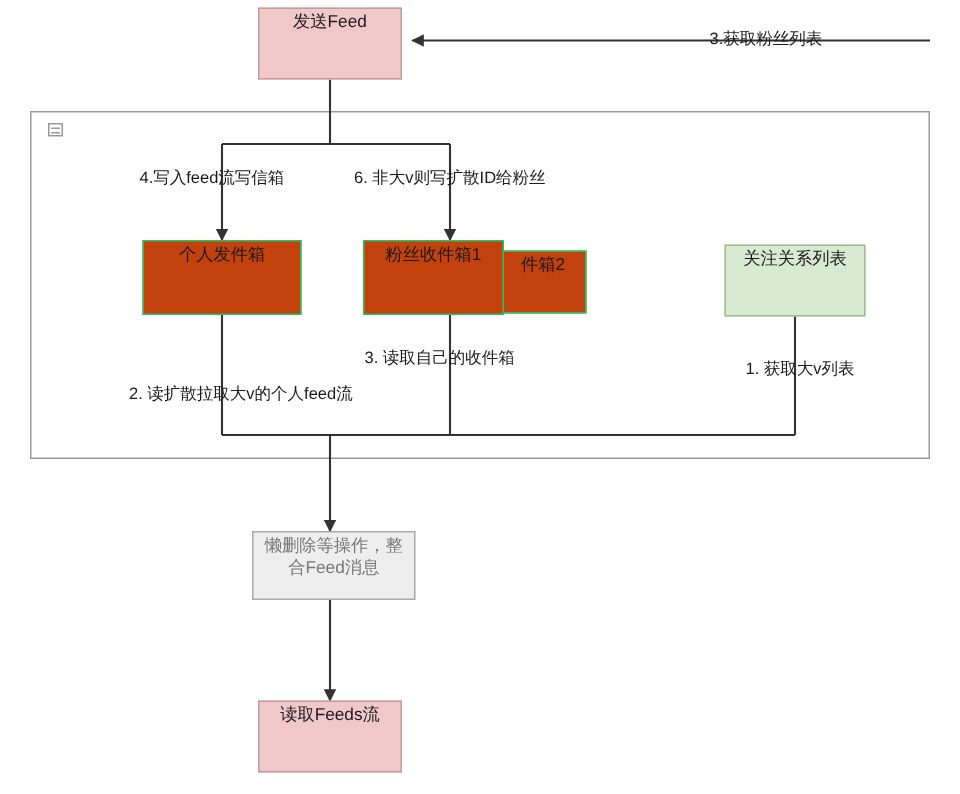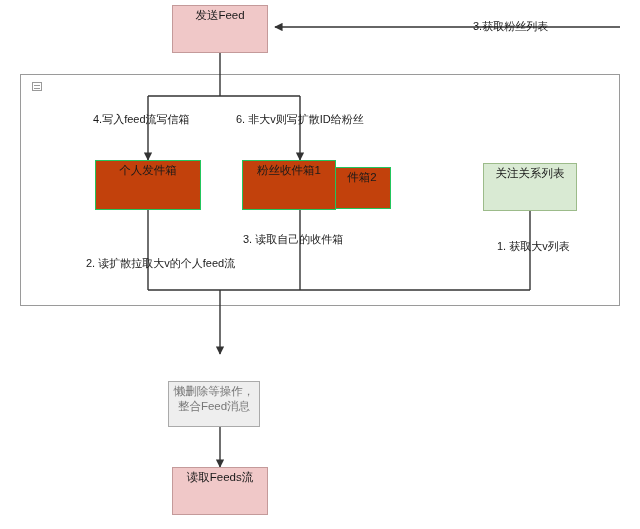--- a/index.html
+++ b/index.html
@@ -147,21 +147,21 @@
   </div>
 
   <div class="node node-blue" style="left:242px; top:160px; width:94px; height:50px;">
     <span>粉丝收件箱1</span>
   </div>
 
   <div class="node node-green" style="left:483px; top:163px; width:94px; height:48px;">
     <span>关注关系列表</span>
   </div>
 
-  <div class="node node-gray" style="left:168px; top:354px; width:92px; height:46px;margin-top:27px;">
+  <div class="node node-gray" style="left:168px; top:354px; width:109px; height:46px;">
     <span>懒删除等操作，整合Feed消息</span>
   </div>
 
   <div class="node node-pink" style="left:172px; top:467px; width:96px; height:48px;">
     <span>读取Feeds流</span>
   </div>
 
   <div class="edge-label" style="left:473px; top:19px;">3.获取粉丝列表</div>
 
   <div class="edge-label" style="left:93px; top:112px;">4.写入feed流写信箱</div>

